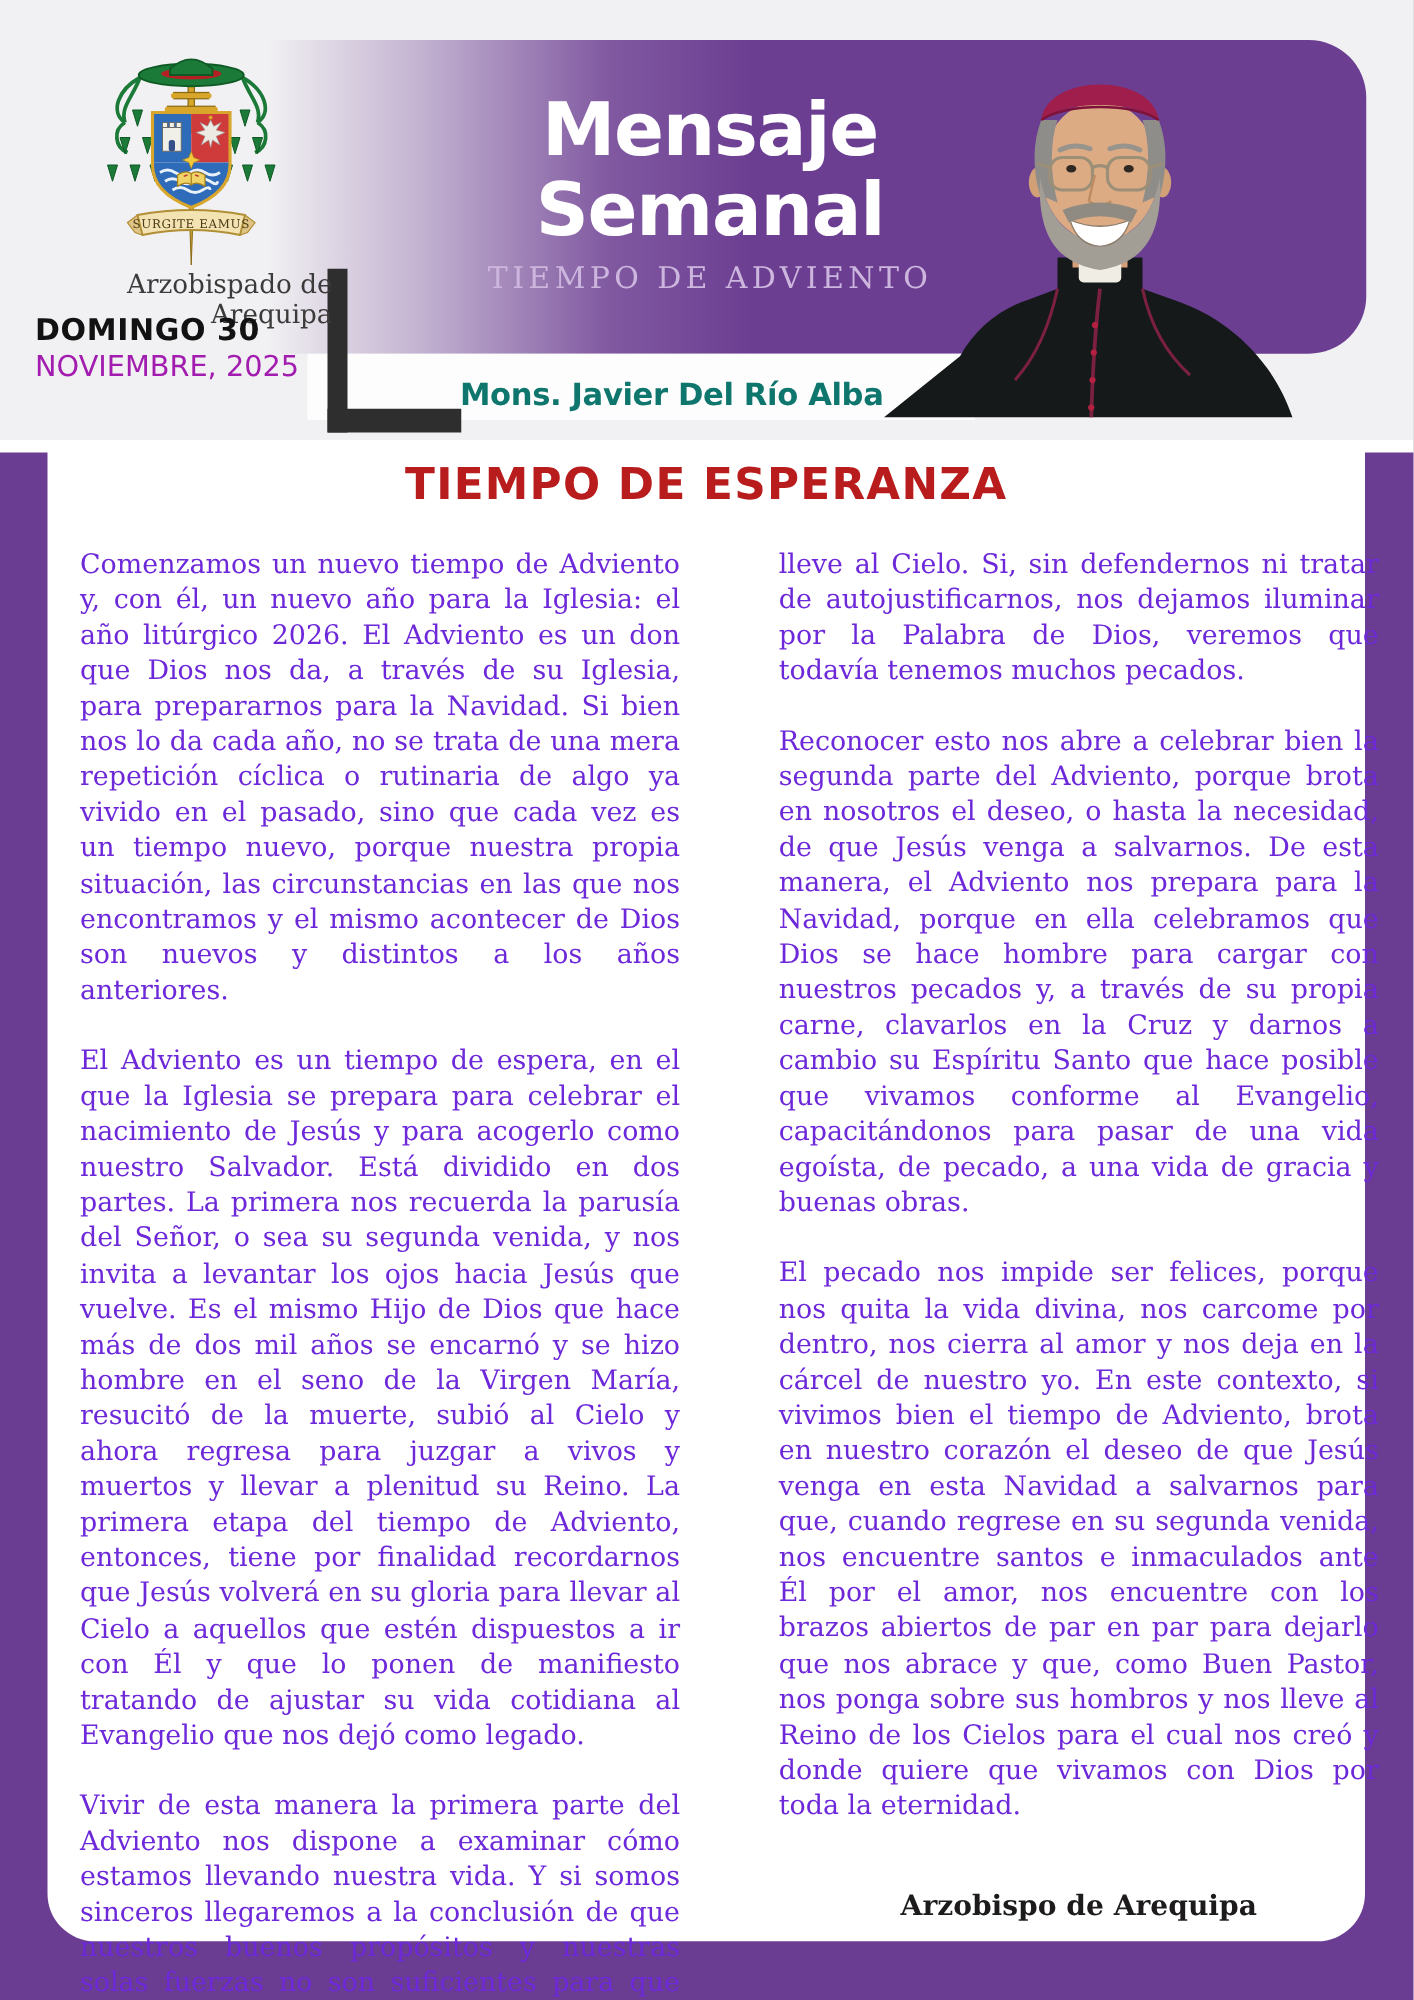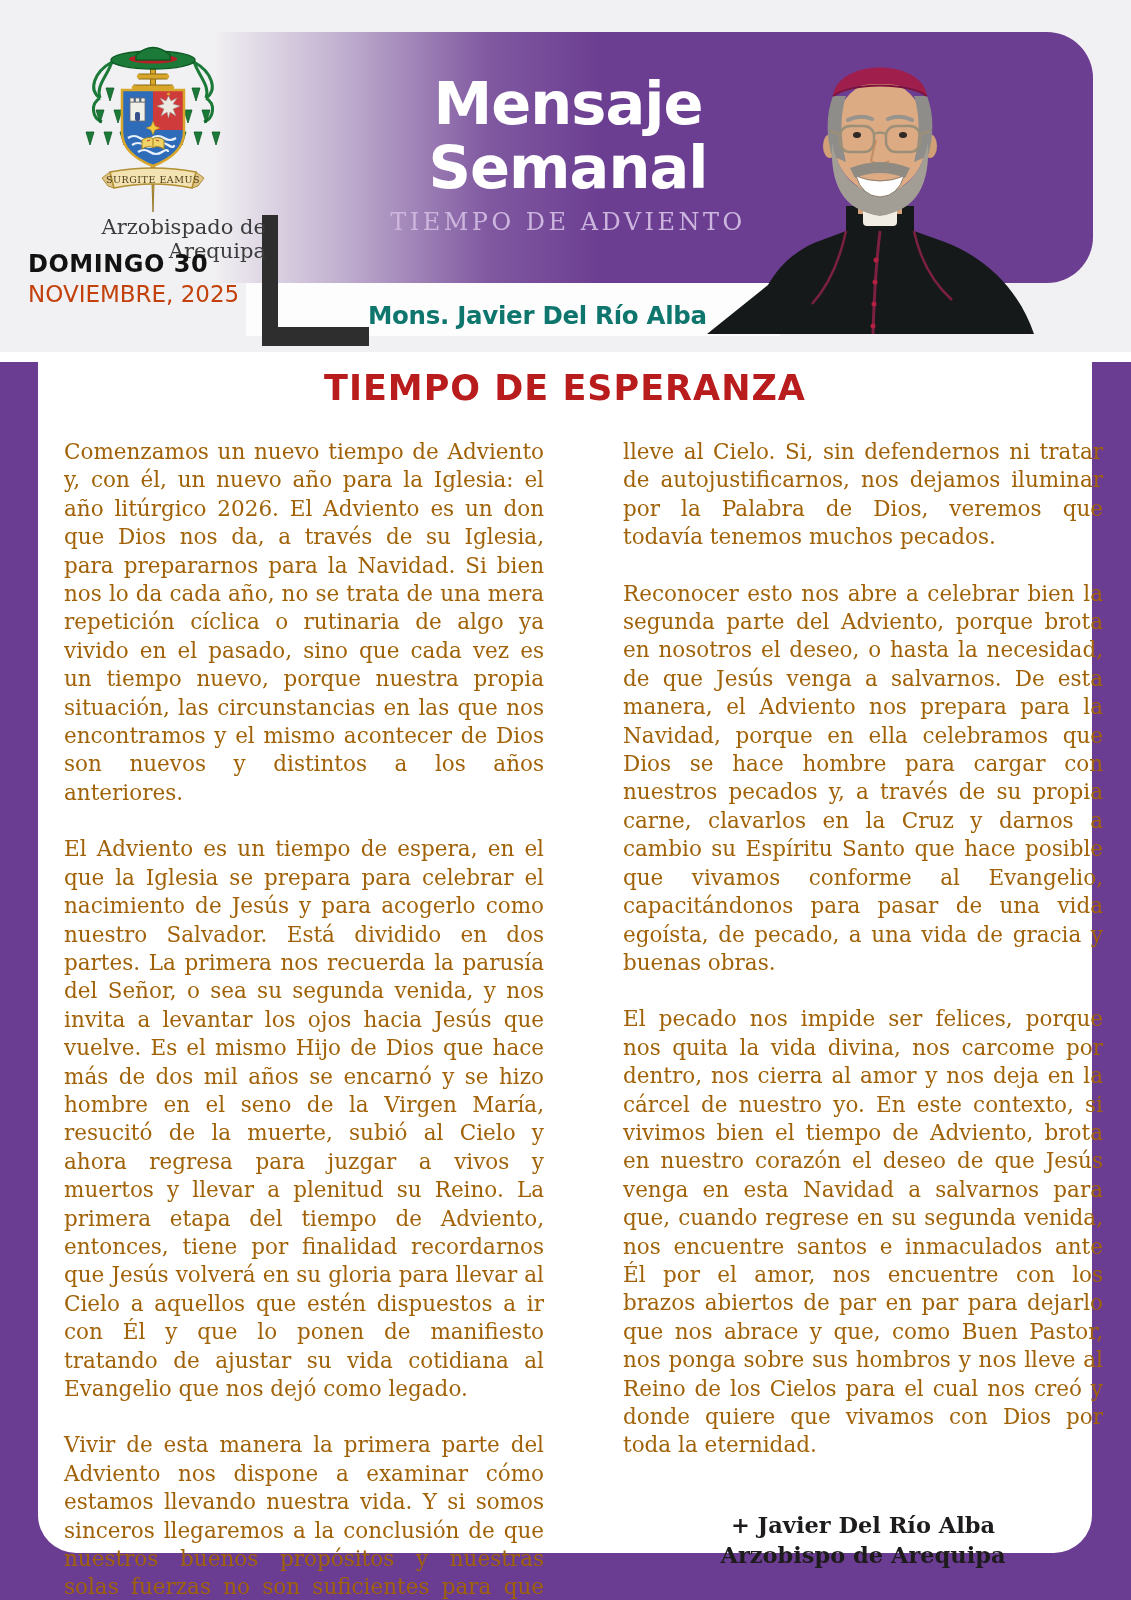--- a/index.html
+++ b/index.html
@@ -15,21 +15,21 @@
     background:#f1f0f2;
   }
   .coat-svg { position:absolute; left:76px; top:38px; width:154px; height:180px; }
   .coat-caption {
     position:absolute; left:38px; top:215px; width:228px;
     text-align:right; font-family:"DejaVu Serif","Liberation Serif",serif;
     font-size:21px; color:#3b3b3b;
   }
   .date-block { position:absolute; left:28px; top:250px; width:230px; color:#121212; }
   .date-line1 { font-weight:bold; font-size:24px; letter-spacing:0.5px; }
-  .date-line2 { font-size:23px; margin-top:3px; color:#c2410c; }
+  .date-line2 { font-size:23px; margin-top:3px; color:#a21caf; }
 
   .banner {
     position:absolute; left:148px; top:32px; width:945px; height:251px;
     border-radius:46px;
     background:linear-gradient(90deg,
       rgba(108,62,146,0) 0%,
       rgba(108,62,146,0) 7%,
       rgba(108,62,146,0.35) 20%,
       rgba(108,62,146,0.85) 36%,
       #6c3e92 48%);
@@ -68,21 +68,21 @@
     position:absolute; left:38px; top:16px; width:1054px; margin:0;
     text-align:center; font-size:35px; font-weight:800;
     letter-spacing:1px; color:#b91c1c;
   }
   .col { position:absolute; top:86px; width:480px;
     font-family:"DejaVu Serif","Liberation Serif",serif; }
   .col-left { left:64px; }
   .col-right { left:580px;margin-left:43px; }
   .col p {
     margin:0 0 28px 0; font-size:21.5px; line-height:28.4px;
-    text-align:justify; color:#a16207;
+    text-align:justify; color:#6d28d9;
   }
   .signature {
     margin-top:50px; text-align:center; font-weight:bold;
     font-size:22.5px; line-height:30px; color:#1e1b1c;
   }
 </style>
 </head>
 <body>
 
 <div class="page">
@@ -264,19 +264,18 @@
       <p>Comenzamos un nuevo tiempo de Adviento y, con él, un nuevo año para la Iglesia: el año litúrgico 2026. El Adviento es un don que Dios nos da, a través de su Iglesia, para prepararnos para la Navidad. Si bien nos lo da cada año, no se trata de una mera repetición cíclica o rutinaria de algo ya vivido en el pasado, sino que cada vez es un tiempo nuevo, porque nuestra propia situación, las circunstancias en las que nos encontramos y el mismo acontecer de Dios son nuevos y distintos a los años anteriores.</p>
       <p>El Adviento es un tiempo de espera, en el que la Iglesia se prepara para celebrar el nacimiento de Jesús y para acogerlo como nuestro Salvador. Está dividido en dos partes. La primera nos recuerda la parusía del Señor, o sea su segunda venida, y nos invita a levantar los ojos hacia Jesús que vuelve. Es el mismo Hijo de Dios que hace más de dos mil años se encarnó y se hizo hombre en el seno de la Virgen María, resucitó de la muerte, subió al Cielo y ahora regresa para juzgar a vivos y muertos y llevar a plenitud su Reino. La primera etapa del tiempo de Adviento, entonces, tiene por finalidad recordarnos que Jesús volverá en su gloria para llevar al Cielo a aquellos que estén dispuestos a ir con Él y que lo ponen de manifiesto tratando de ajustar su vida cotidiana al Evangelio que nos dejó como legado.</p>
       <p>Vivir de esta manera la primera parte del Adviento nos dispone a examinar cómo estamos llevando nuestra vida. Y si somos sinceros llegaremos a la conclusión de que nuestros buenos propósitos y nuestras solas fuerzas no son suficientes para que Jesús nos</p>
     </div>
 
     <div class="col col-right">
       <p>lleve al Cielo. Si, sin defendernos ni tratar de autojustificarnos, nos dejamos iluminar por la Palabra de Dios, veremos que todavía tenemos muchos pecados.</p>
       <p>Reconocer esto nos abre a celebrar bien la segunda parte del Adviento, porque brota en nosotros el deseo, o hasta la necesidad, de que Jesús venga a salvarnos. De esta manera, el Adviento nos prepara para la Navidad, porque en ella celebramos que Dios se hace hombre para cargar con nuestros pecados y, a través de su propia carne, clavarlos en la Cruz y darnos a cambio su Espíritu Santo que hace posible que vivamos conforme al Evangelio, capacitándonos para pasar de una vida egoísta, de pecado, a una vida de gracia y buenas obras.</p>
       <p>El pecado nos impide ser felices, porque nos quita la vida divina, nos carcome por dentro, nos cierra al amor y nos deja en la cárcel de nuestro yo. En este contexto, si vivimos bien el tiempo de Adviento, brota en nuestro corazón el deseo de que Jesús venga en esta Navidad a salvarnos para que, cuando regrese en su segunda venida, nos encuentre santos e inmaculados ante Él por el amor, nos encuentre con los brazos abiertos de par en par para dejarlo que nos abrace y que, como Buen Pastor, nos ponga sobre sus hombros y nos lleve al Reino de los Cielos para el cual nos creó y donde quiere que vivamos con Dios por toda la eternidad.</p>
       <div class="signature">
-        <div>+ Javier Del Río Alba</div>
         <div>Arzobispo de Arequipa</div>
       </div>
     </div>
   </section>
 
 </div>
 
 </body></html>

